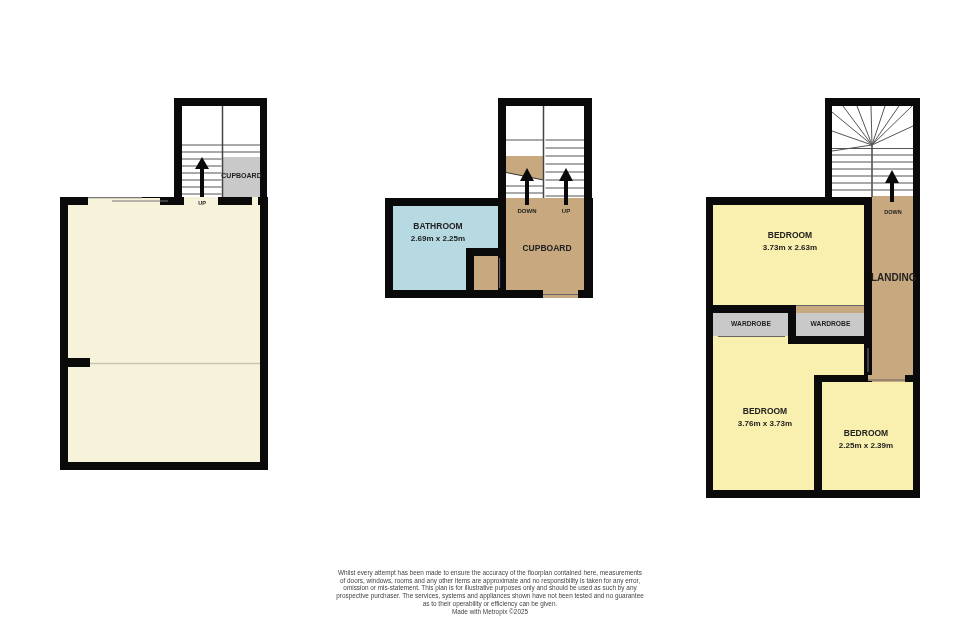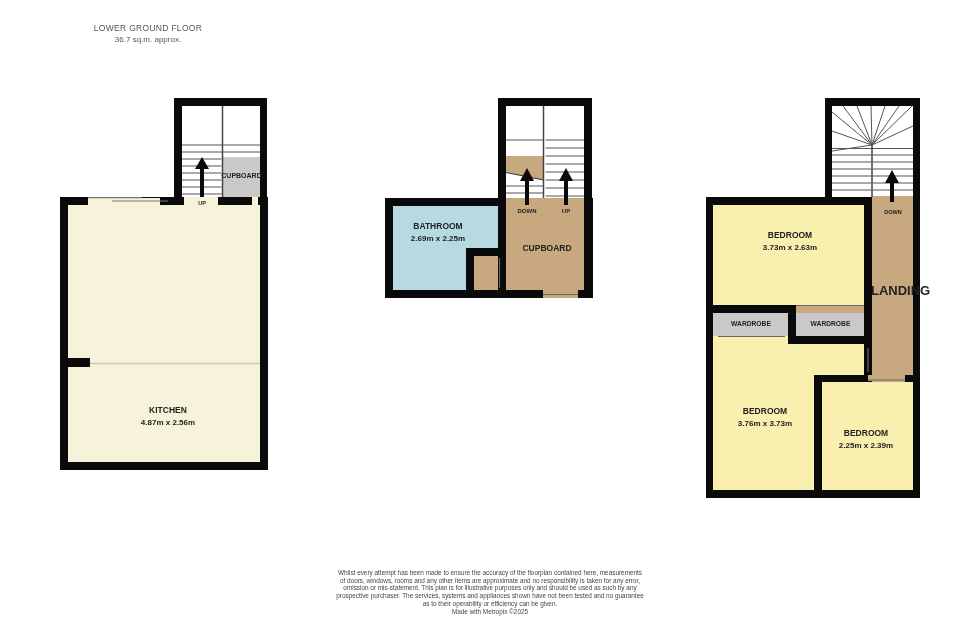--- a/index.html
+++ b/index.html
@@ -23,24 +23,20 @@
   #lines{position:absolute;left:0;top:0;z-index:5;pointer-events:none;}
   .footer{position:absolute;text-align:center;z-index:10;}
   .footer .total{font-size:8.5px;color:#555;margin-bottom:4px;}
   .footer .dline{font-size:6.4px;line-height:7.7px;color:#444;}
 </style>
 </head>
 <body>
 
 <div id="canvas">
 
-  <div class="hdr" style="left:48px;top:23px;width:200px;">
-    <div class="t">LOWER GROUND FLOOR</div>
-    <div class="a">36.7 sq.m. approx.</div>
-  </div>
 
   <div class="w" style="left:174px;top:98px;width:93px;height:107px;"></div>
   <div class="fill" style="left:182px;top:106px;width:78px;height:91px;background:#fff;"></div>
   <div class="fill gray" style="left:223px;top:157px;width:37px;height:40px;"></div>
   <div class="w" style="left:60px;top:197px;width:208px;height:273px;"></div>
   <div class="fill cream" style="left:68px;top:205px;width:192px;height:257px;"></div>
   <div class="fill cream" style="left:184px;top:197px;width:34px;height:9px;"></div>
   <div class="fill cream" style="left:252px;top:197px;width:6px;height:9px;"></div>
   <div class="fill cream" style="left:88px;top:198px;width:72px;height:8px;"></div>
 
@@ -162,41 +158,37 @@
         <polygon points="885,183 899,183 892,170"></polygon>
     </g>
     <line x1="868" y1="380" x2="905" y2="380" stroke="#666" stroke-width="1.2"></line>
     <line x1="868" y1="348" x2="868" y2="372" stroke="#666" stroke-width="1.2"></line>
     <line x1="718" y1="336.5" x2="785" y2="336.5" stroke="#666" stroke-width="1"></line>
     <line x1="796" y1="305.5" x2="864" y2="305.5" stroke="#666" stroke-width="1"></line>
   </svg>
 
   <div class="lbl" style="left:204px;top:172px;width:75px;font-size:7px;">CUPBOARD</div>
   <div class="lbl tiny" style="left:190px;top:200px;width:24px;">UP</div>
-  <div class="lbl room-label" style="left:98px;top:405px;width:140px;">
-    <div>KITCHEN</div>
-    <div class="dims">4.87m  x 2.56m</div>
-  </div>
 
   <div class="lbl room-label" style="left:388px;top:221px;width:100px;">
     <div>BATHROOM</div>
     <div class="dims">2.69m  x 2.25m</div>
   </div>
   <div class="lbl" style="left:507px;top:243px;width:80px;font-size:8.5px;">CUPBOARD</div>
   <div class="lbl small" style="left:513px;top:208px;width:28px;">DOWN</div>
   <div class="lbl small" style="left:552px;top:208px;width:28px;">UP</div>
 
   <div class="lbl room-label" style="left:715px;top:230px;width:150px;">
     <div>BEDROOM</div>
     <div class="dims">3.73m  x 2.63m</div>
   </div>
   <div class="lbl tiny" style="left:877px;top:209px;width:32px;">DOWN</div>
   <div class="lbl" style="left:714px;top:320px;width:74px;font-size:6.7px;">WARDROBE</div>
   <div class="lbl" style="left:797px;top:320px;width:67px;font-size:6.7px;">WARDROBE</div>
-  <div class="lbl" style="left:871px;top:283px;width:44px;font-size:13px;">LANDING</div>
+  <div class="lbl" style="left:871px;top:272px;width:44px;font-size:10px;">LANDING</div>
   <div class="lbl room-label" style="left:690px;top:406px;width:150px;">
     <div>BEDROOM</div>
     <div class="dims">3.76m  x 3.73m</div>
   </div>
   <div class="lbl room-label" style="left:796px;top:428px;width:140px;">
     <div>BEDROOM</div>
     <div class="dims">2.25m  x 2.39m</div>
   </div>
 
   <div class="footer" style="left:240px;top:569px;width:500px;">

